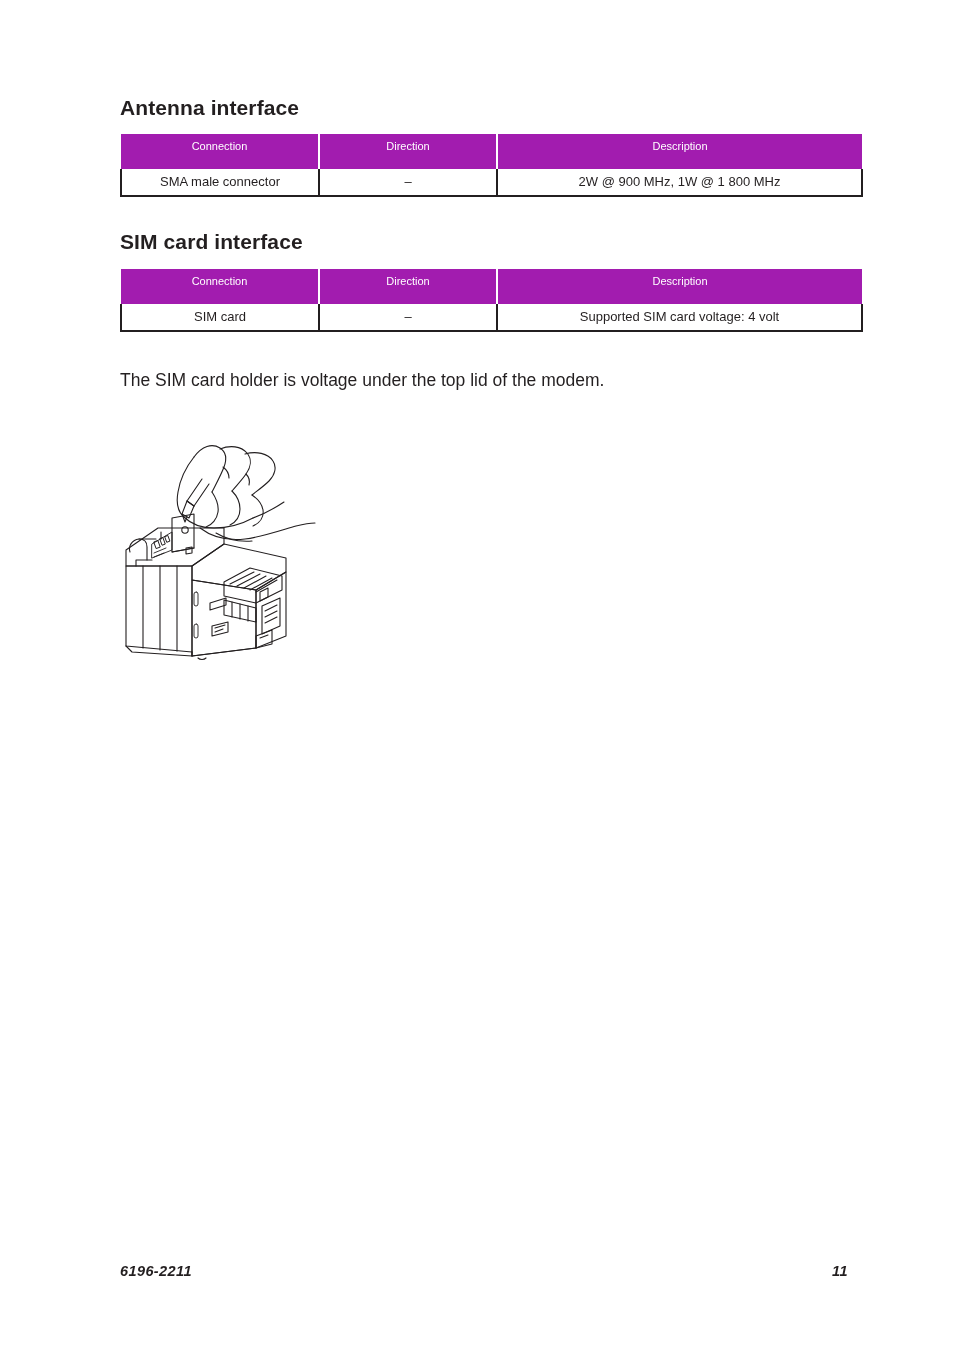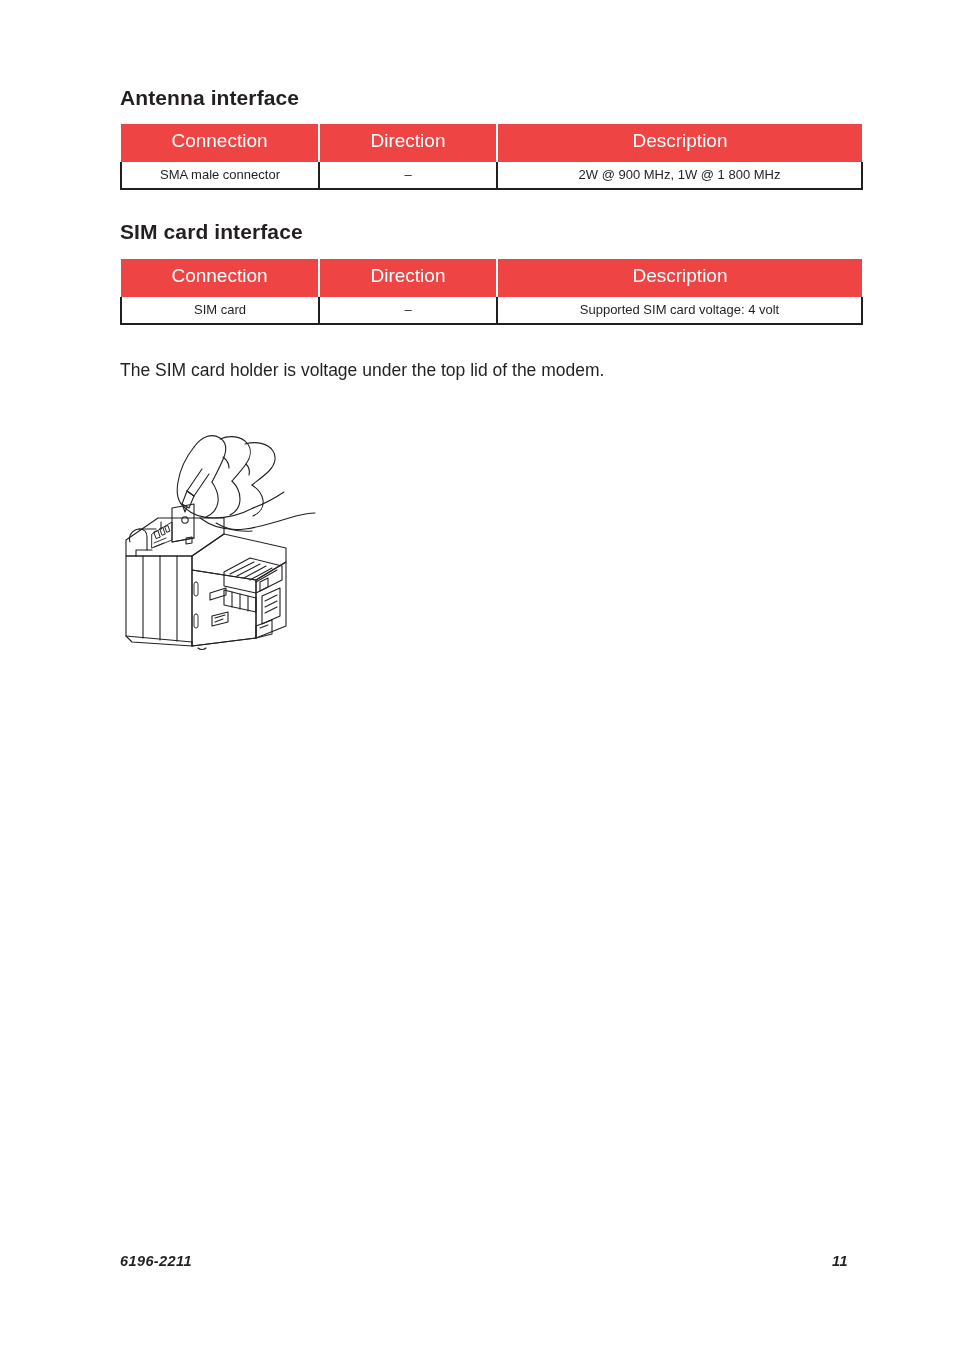--- a/index.html
+++ b/index.html
@@ -11,21 +11,21 @@
     width: 954px;
     height: 1351px;
     position: relative;
     font-family: "Liberation Sans", sans-serif;
     color: #231f20;
     overflow: hidden;
   }
 
   .page {
     position: absolute;
-    left: 0; top: 6px;
+    left: 0; top: 16px;
     width: 954px;
     height: 1290px;
     text-decoration: underline;
   }
 
   
   .section-heading {
     position: absolute;
     left: 120px;
     font-size: 21px;
@@ -47,28 +47,28 @@
     font-size: 16.5px;
   }
   #table-antenna { top: 118px; }
   #table-sim { top: 253px; }
 
   .spec-table col.c1 { width: 198px; }
   .spec-table col.c2 { width: 178px; }
   .spec-table col.c3 { width: 365px; }
 
   .spec-table thead th {
-    background: #ef4444;
+    background: #a21caf;
     color: #ffffff;
     font-weight: normal;
     text-align: center;
-    padding: 6px 4px 10px;
+    padding: 6px 4px 17px;
     border-left: 2px solid #ffffff;
     border-right: 2px solid #ffffff;
-    font-size: 19px;
+    font-size: 11px;
   }
   .spec-table thead th:first-child {
     border-left: none;
   }
   .spec-table thead th:last-child {
     border-right: none;
   }
 
   .spec-table tbody td {
     background: #ffffff;

